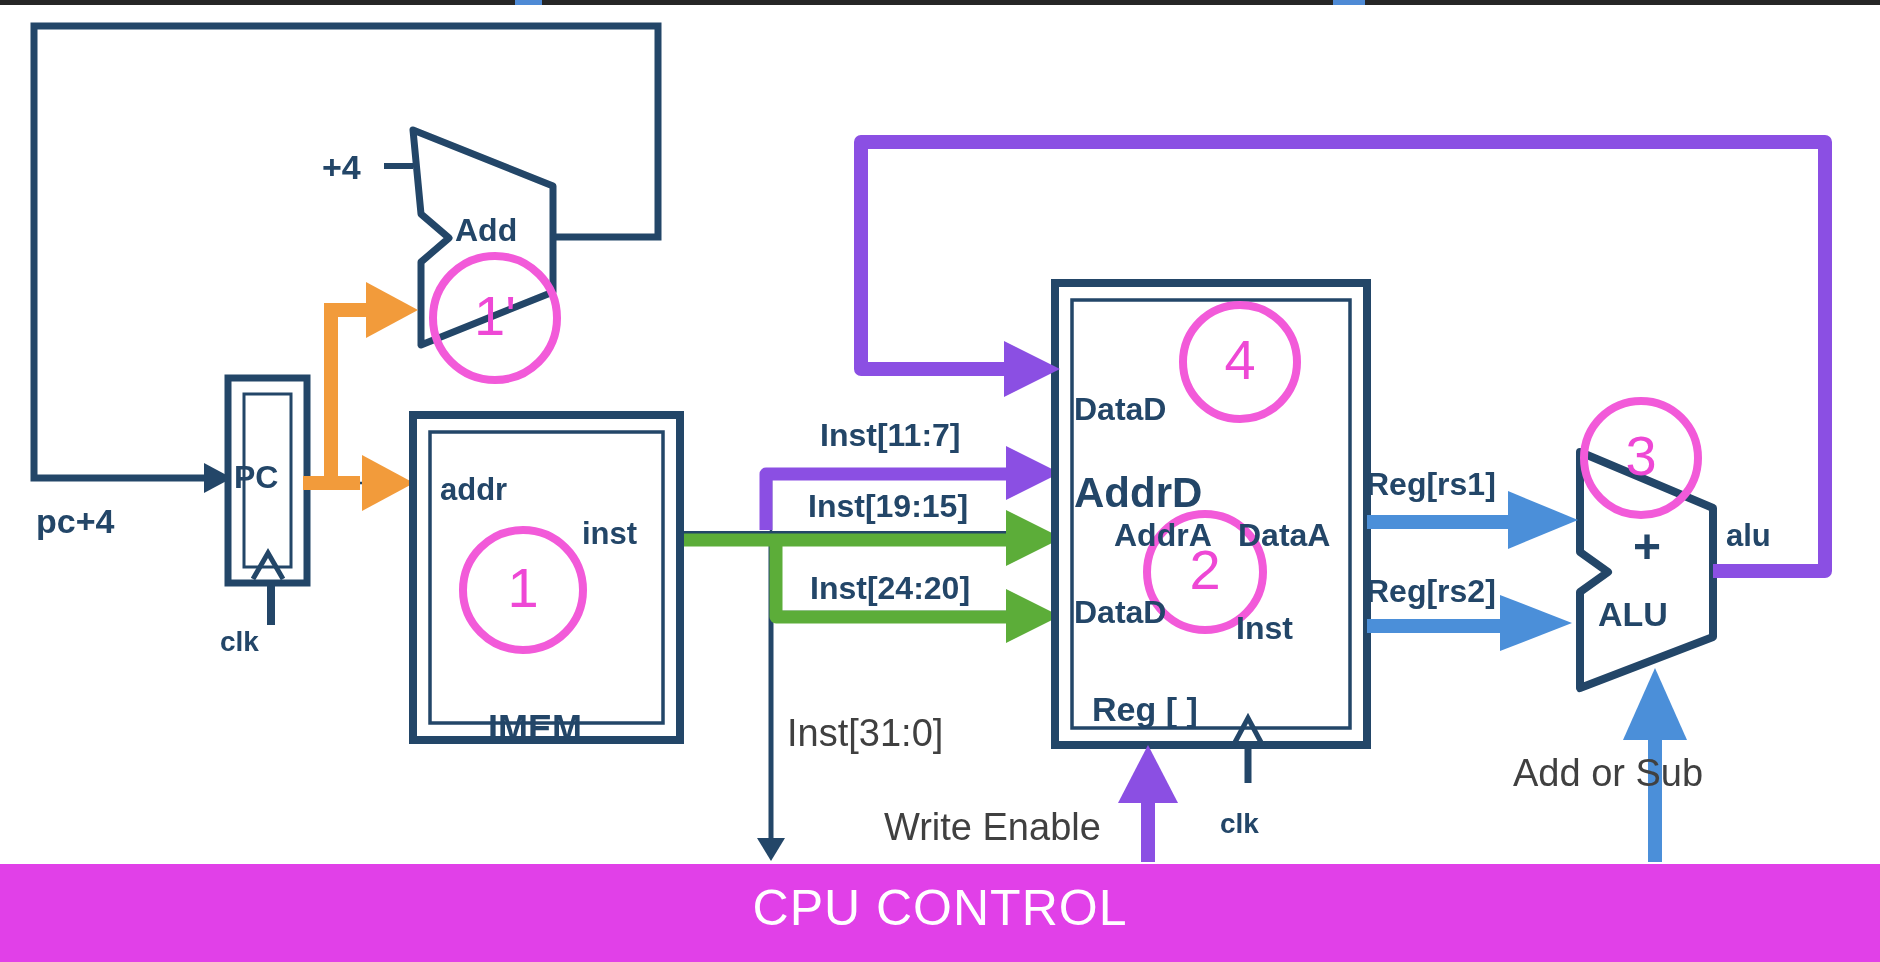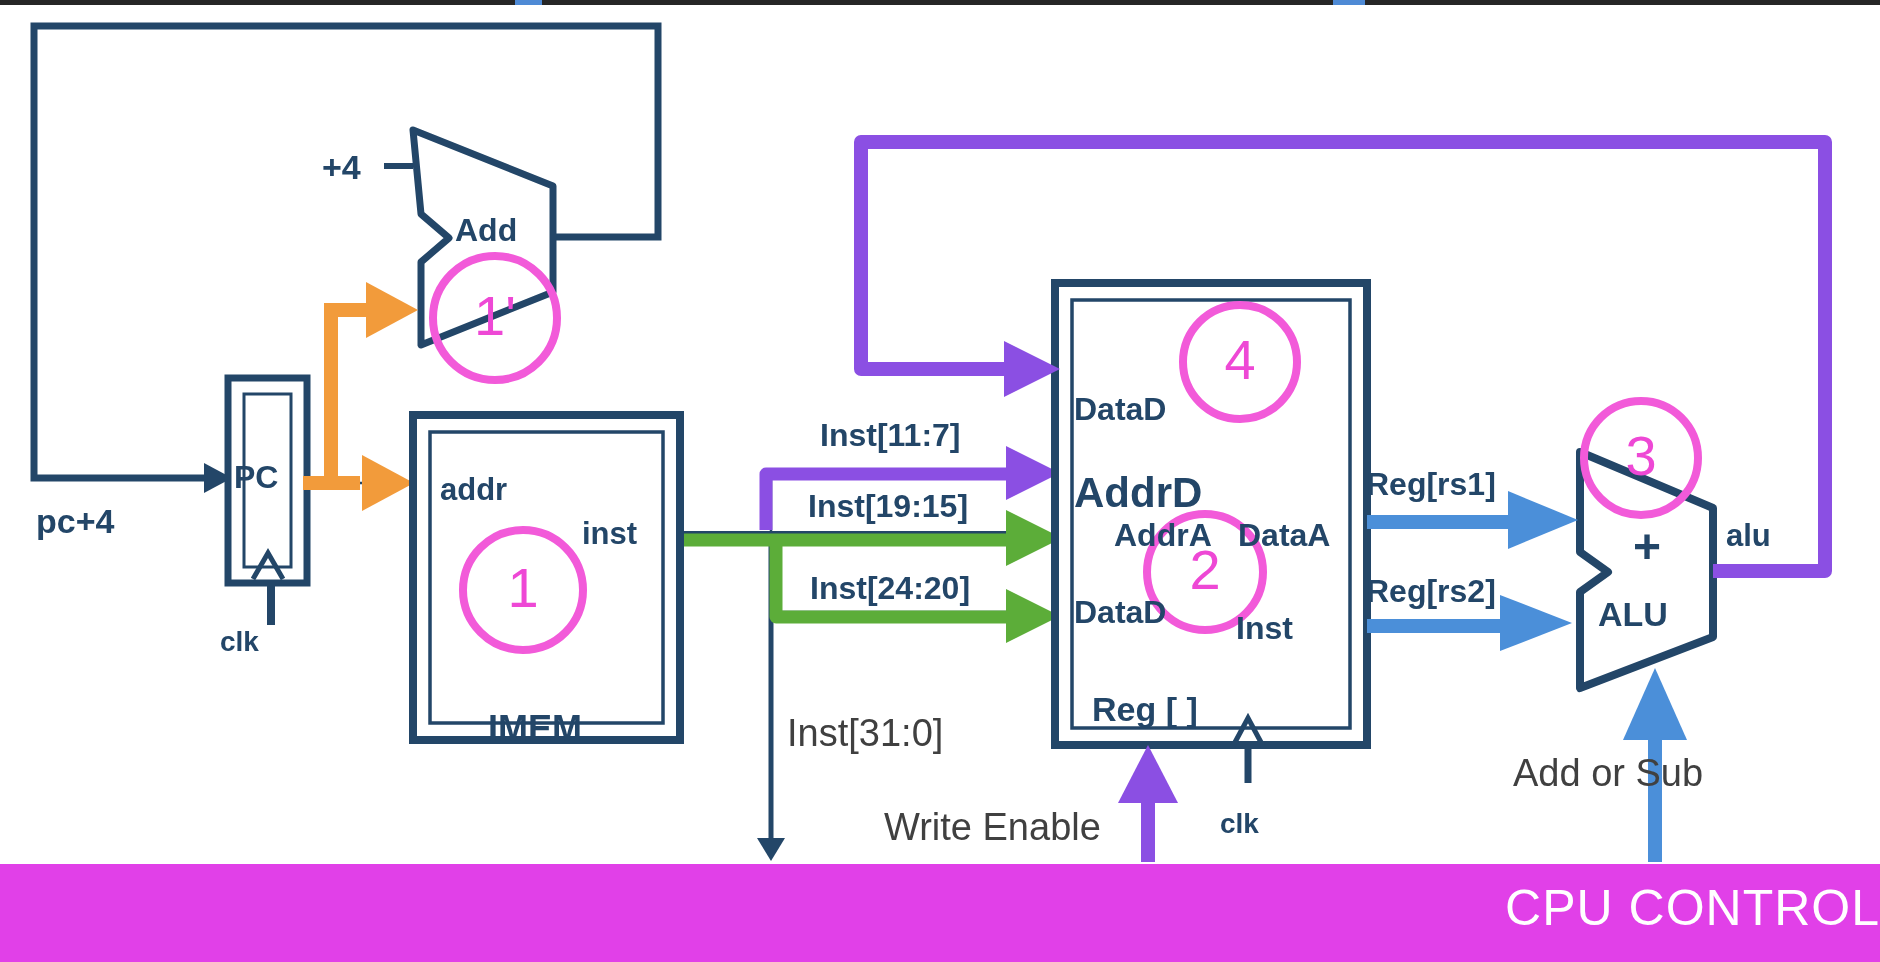--- a/index.html
+++ b/index.html
@@ -8,21 +8,21 @@
   .topbar{position:absolute;left:0;top:0;width:1880px;height:5px;background:#262626;}
   .topbar-seg{position:absolute;top:0;height:5px;background:#4e8ad5;}
   .seg1{left:515px;width:27px;}
   .seg2{left:1333px;width:32px;}
   svg.wires{position:absolute;left:0;top:0;}
   .lbl{position:absolute;color:#234668;font-weight:700;white-space:pre;}
   .blbl{position:absolute;color:#404040;font-weight:400;white-space:pre;}
   .num{position:absolute;color:#ee48d5;font-weight:400;transform:translate(-50%,-54%);
        font-size:56px;}
   .bottombar{position:absolute;left:0;top:864px;width:1880px;height:98px;background:#e140e8;}
-  .bottombar .title{width:100%;text-align:right;color:#ffffff;font-size:50px;font-weight:400;
+  .bottombar .title{width:100%;text-align:center;color:#ffffff;font-size:50px;font-weight:400;
        line-height:88px;letter-spacing:1px;}
 </style>
 </head>
 <body>
 
 <div class="stage">
 
   <div class="topbar">
     <div class="topbar-seg seg1"></div>
     <div class="topbar-seg seg2"></div>

